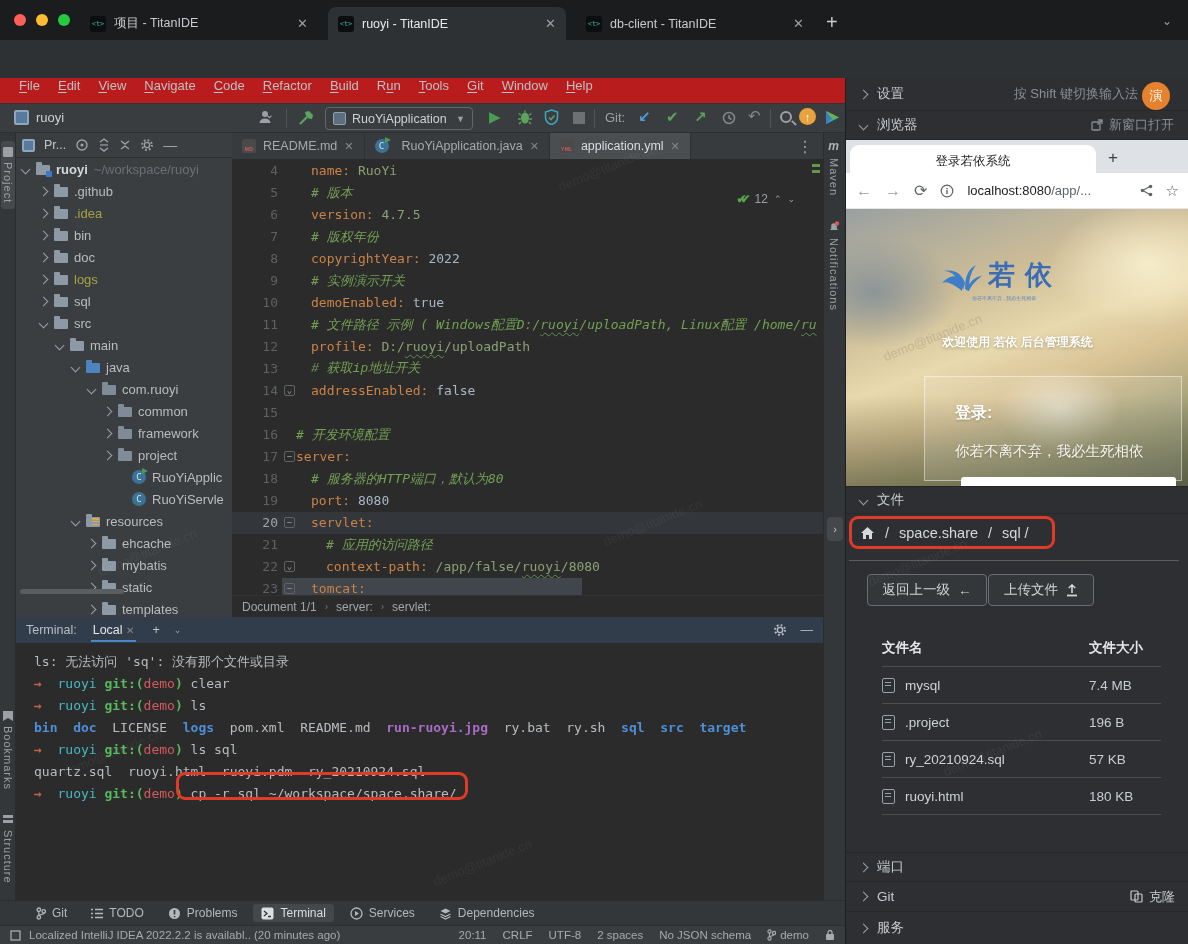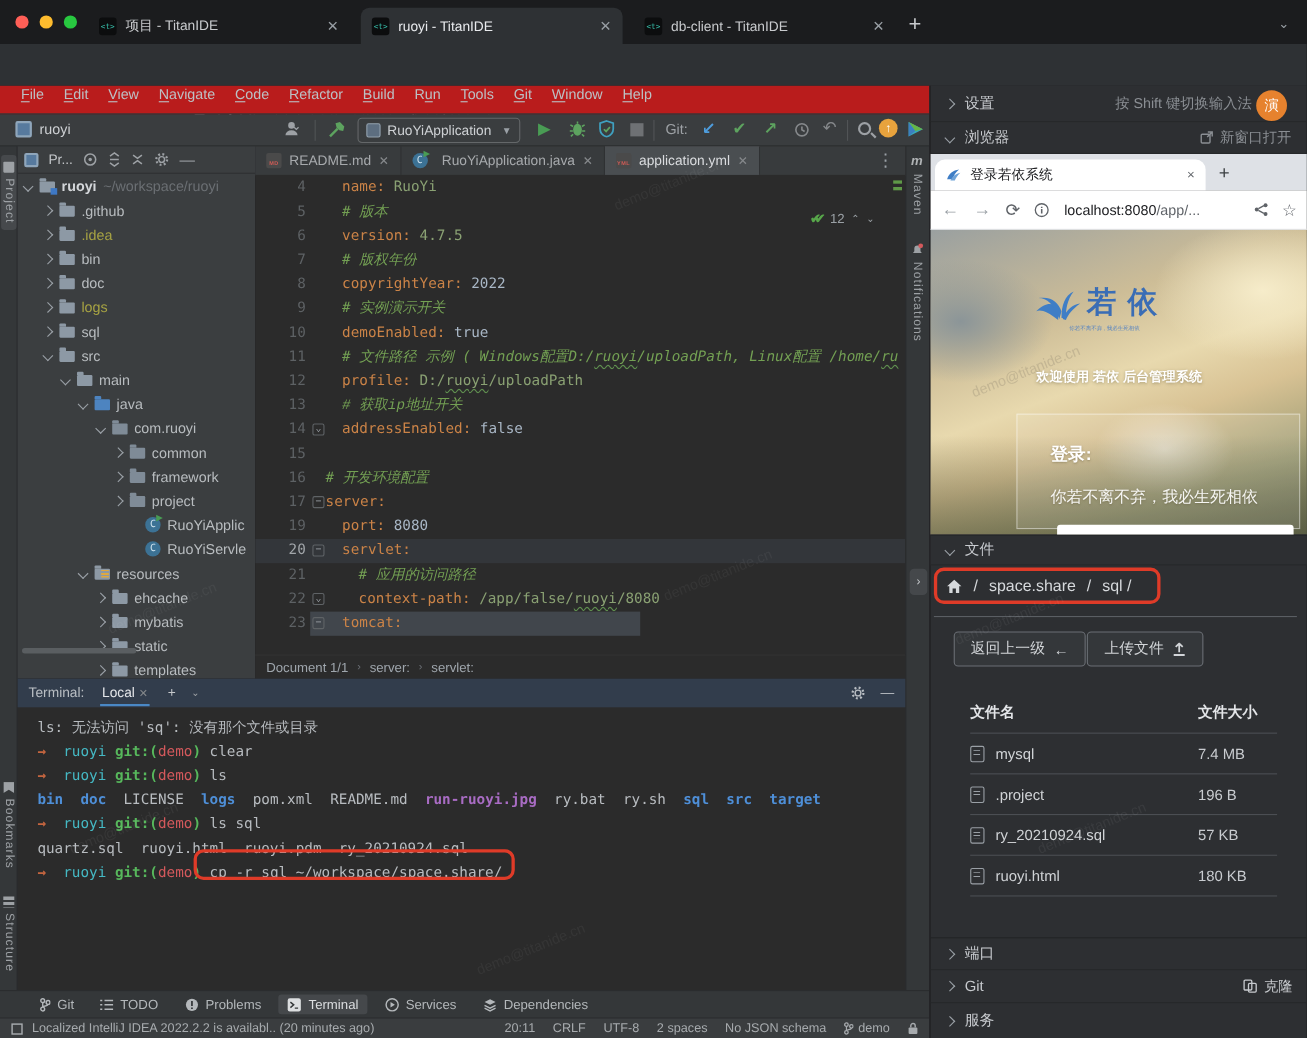--- a/index.html
+++ b/index.html
@@ -161,21 +161,21 @@
   border-left:1px solid #1e1f21; }
 .sp-row { display:flex; align-items:center; padding:0 14px; gap:10px; color:#c7cace;
   font-size:13.5px; border-bottom:1px solid #26282a; }
 .sp-chev { width:7px; height:7px; border-right:1.6px solid #9aa0a6; border-bottom:1.6px solid #9aa0a6;}
 .sp-hint { margin-left:auto; color:#8a8e93; font-size:13px; display:flex; align-items:center; gap:6px;}
 #ime-badge { left:296px; top:4px; width:28px; height:28px; border-radius:50%; background:#e6822e;
   color:#fff; font-size:13px; display:flex; align-items:center; justify-content:center; z-index:5;}
 #mini-tabs { left:0; top:62px; width:343px; height:33px; background:#dee1e6; position:absolute;}
 #mini-tab { position:absolute; left:4px; top:5px; width:246px; height:28px; background:#fff;
   border-radius:9px 9px 0 0; display:flex; align-items:center; padding:0 10px; gap:8px;
-  font-size:12.5px; color:#202124; }
+  font-size:12.5px; color:#202124;flex-direction:column; }
 #mini-nav { left:0; top:95px; width:343px; height:36px; background:#fff; position:absolute;
   display:flex; align-items:center; padding:0 10px; gap:13px; border-bottom:1px solid #e4e6e9;}
 .mn-ic { color:#9aa0a6; font-size:16px; }
 .mn-ic.dark { color:#5f6368; }
 #mini-url { font-size:13px; color:#202124; }
 #mini-url .gray { color:#5f6368; }
 #login { left:0; top:131px; width:343px; height:277px; position:absolute; overflow:hidden;
   background:
     radial-gradient(90px 60px at 62% 72%, rgba(255,255,255,.5), transparent 70%),
     radial-gradient(140px 90px at 88% 20%, #f6ecca, transparent 70%),
@@ -585,20 +585,21 @@
         <div class="eline"><span class="num">8</span><span class="code" style="left: 79px;"><span class="k">copyrightYear:</span><span class="v"> 2022</span></span></div>
         <div class="eline"><span class="num">9</span><span class="code" style="left: 79px;"><span class="c"># 实例演示开关</span></span></div>
         <div class="eline"><span class="num">10</span><span class="code" style="left: 79px;"><span class="k">demoEnabled:</span><span class="v"> true</span></span></div>
         <div class="eline"><span class="num">11</span><span class="code" style="left: 79px;"><span class="c"># 文件路径 示例 ( Windows配置D:/</span><span class="cu">ruoyi</span><span class="c">/uploadPath, Linux配置 /home/</span><span class="cu">ru</span></span></div>
         <div class="eline"><span class="num">12</span><span class="code" style="left: 79px;"><span class="k">profile:</span><span class="s"> D:/</span><span class="su">ruoyi</span><span class="s">/uploadPath</span></span></div>
         <div class="eline"><span class="num">13</span><span class="code" style="left: 79px; font-family: Liberation Mono, monospace;"><span class="c"># 获取ip地址开关</span></span></div>
         <div class="eline"><span class="num">14</span><div class="fold">⌄</div><span class="code" style="left: 79px;"><span class="k">addressEnabled:</span><span class="v"> false</span></span></div>
         <div class="eline"><span class="num">15</span><span class="code" style="left: 64px;"></span></div>
         <div class="eline"><span class="num">16</span><span class="code" style="left: 64px;"><span class="c"># 开发环境配置</span></span></div>
         <div class="eline"><span class="num">17</span><div class="fold">−</div><span class="code" style="left: 64px;"><span class="k">server:</span></span></div>
+        <div class="eline"><span class="num">18</span><span class="code" style="left: 79px;"><span class="c"># 服务器的HTTP端口，默认为80</span></span></div>
         <div class="eline"><span class="num">19</span><span class="code" style="left: 79px;"><span class="k">port:</span><span class="v"> 8080</span></span></div>
         <div class="eline hl"><span class="num">20</span><div class="fold">−</div><span class="code" style="left: 79px;"><span class="k">servlet:</span></span></div>
         <div class="eline"><span class="num">21</span><span class="code" style="left: 94px;"><span class="c"># 应用的访问路径</span></span></div>
         <div class="eline"><span class="num">22</span><div class="fold">⌄</div><span class="code" style="left: 94px;"><span class="k">context-path:</span><span class="s"> /app/false/</span><span class="su">ruoyi</span><span class="s">/8080</span></span></div>
         <div class="eline"><div class="selbar"></div><span class="num">23</span><div class="fold">−</div><span class="code" style="left: 79px;"><span class="k">tomcat:</span></span></div>
       </div>
     <div id="ebread">
         <span>Document 1/1</span>
         <span class="sep">›</span>
         <span>server:</span>

